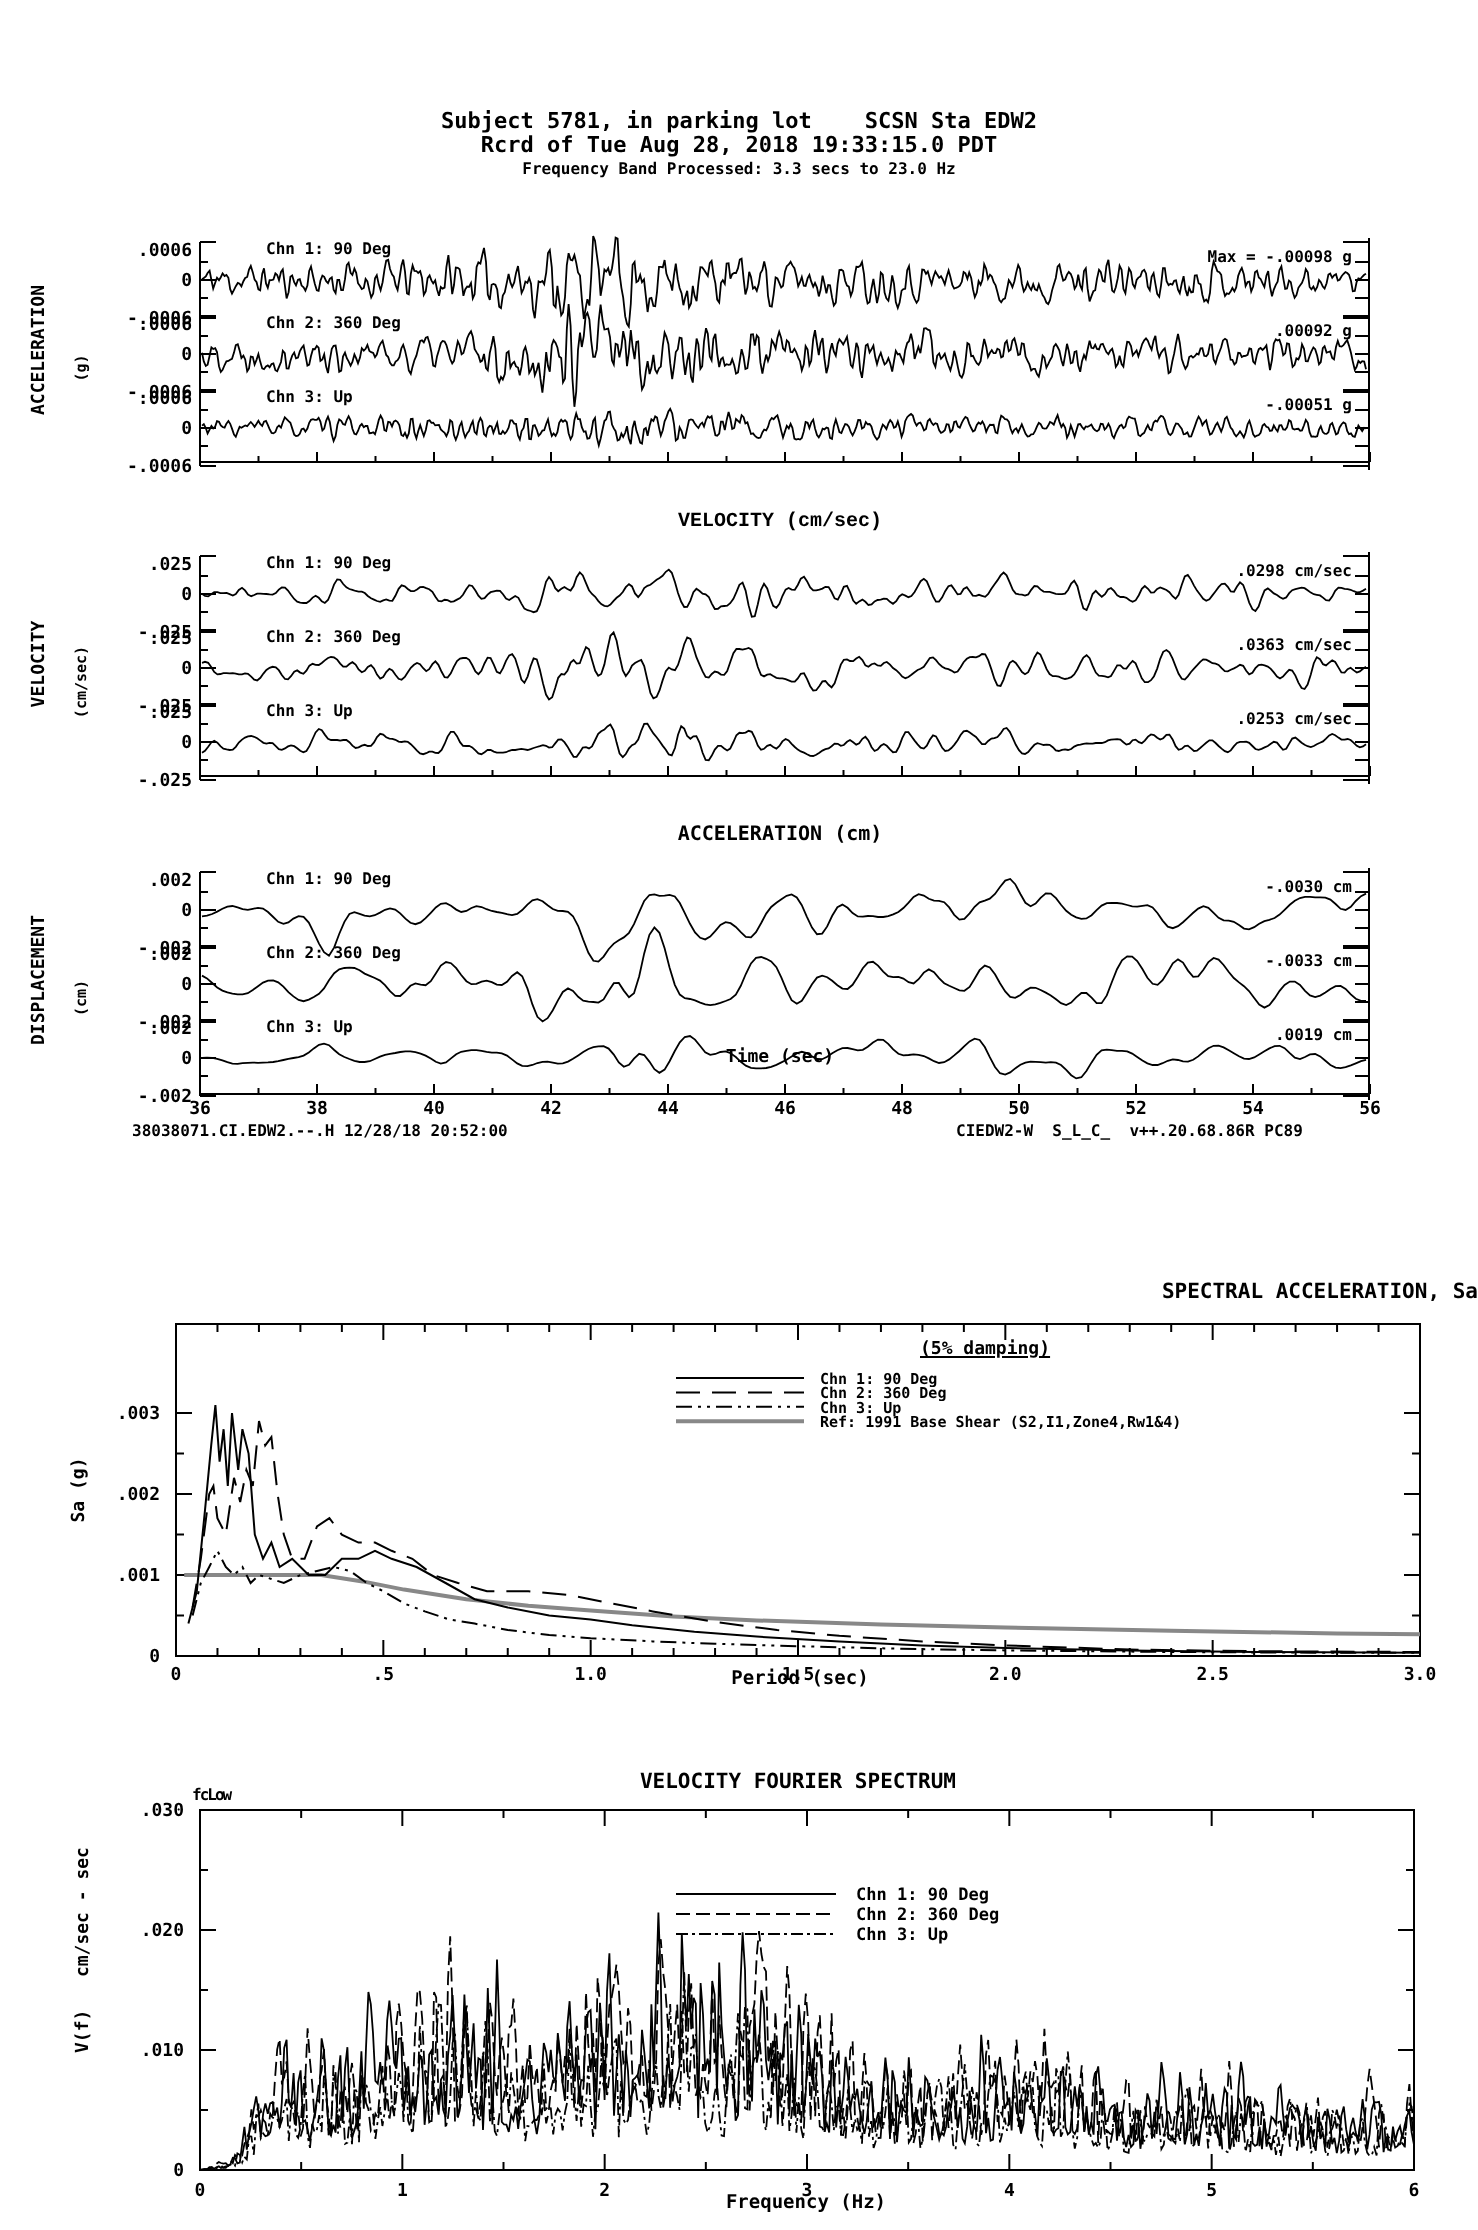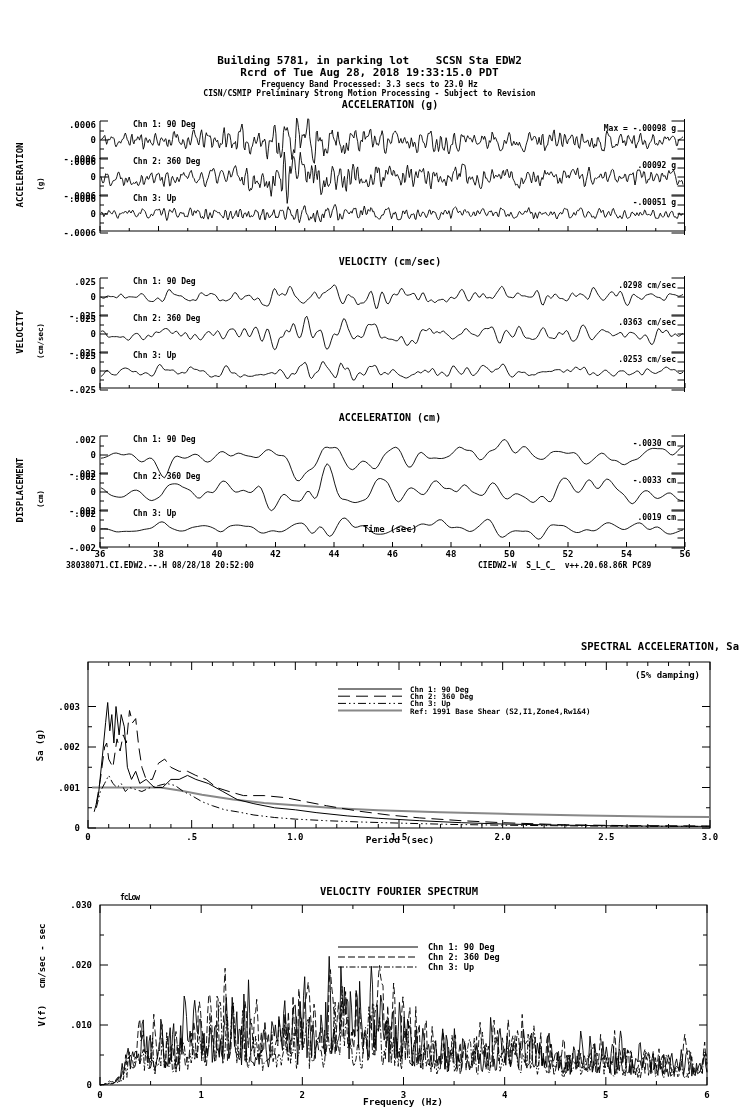--- a/index.html
+++ b/index.html
@@ -1,20 +1,20 @@
 <!DOCTYPE html>
 <html><head>
 <meta charset="utf-8">
 <style>
   html,body{margin:0;padding:0;background:#fff;}
   .sheet{position:relative;width:739px;height:1115px;background:#fff;color:#000;
          font-family:"DejaVu Sans Mono",monospace;overflow:hidden;}
   .abs{position:absolute;white-space:pre;}
   .ctr{text-align:center;}
-  .rgt{text-align:right;}
+  .rgt{text-align:left;text-decoration:underline;}
   .b{font-weight:bold;}
   .vlabel{position:absolute;white-space:pre;display:flex;align-items:center;justify-content:center;
           transform:rotate(-90deg);}
   svg{position:absolute;left:0;top:0;}
 </style>
 </head>
 <body>
 
 <div class="sheet">
 
@@ -410,43 +410,41 @@
       <path d="M100,1085L100.0,1085.0L101.2,1084.8L102.3,1084.6L103.5,1084.6L104.7,1084.5L105.8,1083.6L107.0,1084.1L108.2,1081.9L109.4,1081.0L110.5,1081.5L111.7,1081.8L112.9,1081.6L114.0,1082.7L115.2,1080.0L116.4,1081.5L117.5,1077.5L118.7,1078.7L119.9,1077.5L121.1,1077.7L122.2,1071.9L123.4,1069.3L124.6,1065.9L125.7,1054.7L126.9,1064.8L128.1,1057.7L129.2,1058.1L130.4,1055.1L131.6,1059.9L132.7,1061.2L133.9,1068.1L135.1,1066.1L136.3,1059.3L137.4,1040.9L138.6,1024.7L139.8,1019.3L140.9,1041.0L142.1,1038.6L143.3,1030.7L144.4,1050.3L145.6,1052.9L146.8,1051.0L148.0,1059.0L149.1,1055.5L150.3,1068.2L151.5,1064.1L152.6,1040.6L153.8,1014.2L155.0,1030.6L156.1,1041.9L157.3,1059.3L158.5,1050.0L159.6,1040.4L160.8,1035.2L162.0,1024.5L163.2,1050.2L164.3,1057.3L165.5,1068.6L166.7,1032.6L167.8,1042.7L169.0,1059.3L170.2,1063.7L171.3,1046.5L172.5,1044.4L173.7,1057.0L174.9,1039.3L176.0,1031.5L177.2,1044.3L178.4,1065.7L179.5,1058.0L180.7,1038.3L181.9,1037.0L183.0,1051.4L184.2,1054.6L185.4,1065.2L186.5,1062.9L187.7,1056.9L188.9,1058.9L190.1,1043.5L191.2,1033.0L192.4,1054.7L193.6,1021.5L194.7,1028.9L195.9,1051.7L197.1,1057.5L198.2,1011.5L199.4,1001.8L200.6,1012.1L201.8,1028.9L202.9,1036.0L204.1,1042.9L205.3,1061.9L206.4,1046.1L207.6,1014.7L208.8,994.5L209.9,995.8L211.1,1009.4L212.3,1034.9L213.4,1045.9L214.6,1061.1L215.8,1060.1L217.0,996.1L218.1,998.7L219.3,1054.4L220.5,1039.8L221.6,1037.8L222.8,1056.7L224.0,990.0L225.1,968.2L226.3,1005.6L227.5,1061.1L228.7,1059.5L229.8,1055.4L231.0,1047.5L232.2,1012.5L233.3,1002.8L234.5,1038.9L235.7,1052.3L236.8,1055.1L238.0,1054.3L239.2,1059.3L240.3,1050.2L241.5,1025.6L242.7,1048.9L243.9,1022.3L245.0,1001.4L246.2,1010.9L247.4,1037.2L248.5,1047.8L249.7,1028.6L250.9,1018.8L252.0,1027.4L253.2,1048.3L254.4,1014.0L255.6,1012.6L256.7,999.3L257.9,1019.9L259.1,1057.0L260.2,1045.2L261.4,1032.2L262.6,1052.0L263.7,1048.8L264.9,1021.1L266.1,1037.6L267.2,1042.3L268.4,1033.4L269.6,1051.6L270.8,1057.5L271.9,1049.7L273.1,1061.7L274.3,1056.4L275.4,1044.9L276.6,1039.9L277.8,1045.8L278.9,1018.4L280.1,1029.3L281.3,1041.6L282.5,1028.1L283.6,1036.9L284.8,1014.2L286.0,1025.5L287.1,1053.8L288.3,1011.8L289.5,1033.1L290.6,1053.8L291.8,1042.9L293.0,995.9L294.1,1021.7L295.3,1036.5L296.5,1016.3L297.7,1046.3L298.8,988.8L300.0,1002.0L301.2,1040.2L302.3,1045.0L303.5,1022.6L304.7,1002.7L305.8,998.9L307.0,991.9L308.2,982.3L309.4,994.4L310.5,1014.3L311.7,1031.4L312.9,1029.3L314.0,1004.1L315.2,1012.3L316.4,1042.7L317.5,1044.4L318.7,1038.7L319.9,1031.5L321.0,1027.6L322.2,1047.6L323.4,1048.4L324.6,1030.2L325.7,1055.4L326.9,1045.7L328.1,1029.7L329.2,981.5L330.4,969.6L331.6,986.3L332.7,995.2L333.9,1011.7L335.1,1054.5L336.3,1032.7L337.4,1016.1L338.6,1002.3L339.8,1031.8L340.9,1005.5L342.1,1036.7L343.3,1037.4L344.4,1006.2L345.6,991.6L346.8,1024.5L347.9,1047.9L349.1,1043.1L350.3,1046.4L351.5,1032.1L352.6,1041.1L353.8,1047.8L355.0,1026.4L356.1,993.3L357.3,1031.2L358.5,1029.4L359.6,1007.8L360.8,1026.3L362.0,1042.2L363.2,1053.6L364.3,1032.7L365.5,1033.8L366.7,1038.7L367.8,1052.8L369.0,1058.4L370.2,1015.4L371.3,1021.6L372.5,1054.1L373.7,1054.7L374.8,1013.3L376.0,1008.0L377.2,1002.0L378.4,977.3L379.5,965.5L380.7,977.0L381.9,983.6L383.0,985.7L384.2,1032.0L385.4,1021.1L386.5,1047.5L387.7,1005.7L388.9,1029.7L390.1,1053.2L391.2,1047.4L392.4,1012.2L393.6,983.0L394.7,995.9L395.9,1037.7L397.1,1054.9L398.2,1051.8L399.4,1054.0L400.6,1061.4L401.7,1013.7L402.9,996.8L404.1,1010.9L405.3,1060.4L406.4,1029.1L407.6,1058.2L408.8,1016.1L409.9,1007.7L411.1,1033.9L412.3,1062.1L413.4,1047.0L414.6,1041.6L415.8,1006.6L416.9,1044.7L418.1,1030.6L419.3,1024.4L420.5,1067.4L421.6,1054.0L422.8,1069.2L424.0,1052.1L425.1,1025.2L426.3,1020.5L427.5,1059.1L428.6,1058.6L429.8,1065.7L431.0,1044.8L432.2,1026.5L433.3,1040.4L434.5,1042.4L435.7,1042.9L436.8,1055.4L438.0,1067.8L439.2,1069.0L440.3,1068.9L441.5,1051.7L442.7,1031.6L443.8,1037.6L445.0,1069.5L446.2,1056.2L447.4,1071.8L448.5,1047.2L449.7,1056.8L450.9,1048.1L452.0,1047.4L453.2,1062.5L454.4,1036.0L455.5,1035.1L456.7,1071.6L457.9,1066.5L459.1,1051.1L460.2,1042.8L461.4,1071.0L462.6,1059.7L463.7,1046.5L464.9,1040.8L466.1,1070.5L467.2,1054.7L468.4,1058.7L469.6,1066.9L470.7,1068.2L471.9,1061.1L473.1,1051.6L474.3,1063.9L475.4,1052.0L476.6,1036.6L477.8,1059.9L478.9,1038.9L480.1,1022.3L481.3,1040.0L482.4,1054.9L483.6,1051.6L484.8,1060.3L486.0,1069.8L487.1,1060.8L488.3,1046.1L489.5,1053.1L490.6,1067.4L491.8,1062.0L493.0,1027.3L494.1,1020.0L495.3,1045.4L496.5,1041.7L497.6,1030.4L498.8,1061.0L500.0,1055.4L501.2,1057.8L502.3,1037.8L503.5,1046.4L504.7,1062.6L505.8,1058.3L507.0,1038.6L508.2,1019.8L509.3,1032.9L510.5,1068.3L511.7,1043.3L512.9,1050.8L514.0,1048.0L515.2,1035.7L516.4,1041.0L517.5,1030.6L518.7,1038.1L519.9,1058.0L521.0,1042.2L522.2,1014.4L523.4,1038.3L524.5,1042.9L525.7,1043.6L526.9,1041.3L528.1,1046.1L529.2,1045.1L530.4,1038.2L531.6,1033.2L532.7,1042.6L533.9,1048.3L535.1,1037.1L536.2,1065.5L537.4,1067.0L538.6,1064.2L539.8,1043.9L540.9,1032.7L542.1,1066.1L543.3,1057.3L544.4,1065.7L545.6,1063.1L546.8,1040.0L547.9,1034.4L549.1,1071.5L550.3,1044.0L551.4,1058.4L552.6,1068.4L553.8,1065.6L555.0,1066.8L556.1,1067.1L557.3,1059.6L558.5,1051.2L559.6,1068.9L560.8,1061.2L562.0,1051.5L563.1,1039.9L564.3,1039.7L565.5,1070.4L566.7,1061.1L567.8,1071.5L569.0,1068.6L570.2,1055.1L571.3,1072.2L572.5,1053.2L573.7,1061.5L574.8,1063.6L576.0,1062.8L577.2,1063.2L578.3,1061.6L579.5,1061.1L580.7,1053.2L581.9,1068.2L583.0,1062.9L584.2,1069.2L585.4,1070.2L586.5,1064.6L587.7,1055.4L588.9,1057.6L590.0,1053.3L591.2,1053.9L592.4,1071.9L593.6,1061.3L594.7,1065.5L595.9,1054.6L597.1,1053.0L598.2,1064.6L599.4,1051.1L600.6,1034.4L601.7,1053.1L602.9,1059.5L604.1,1056.9L605.2,1067.9L606.4,1057.8L607.6,1064.1L608.8,1067.5L609.9,1073.1L611.1,1061.2L612.3,1065.6L613.4,1052.5L614.6,1030.5L615.8,1046.8L616.9,1073.4L618.1,1063.5L619.3,1049.0L620.5,1052.9L621.6,1066.1L622.8,1051.0L624.0,1048.0L625.1,1058.5L626.3,1067.5L627.5,1049.8L628.6,1051.3L629.8,1074.3L631.0,1051.8L632.1,1058.5L633.3,1071.5L634.5,1071.4L635.7,1075.0L636.8,1068.0L638.0,1067.8L639.2,1061.0L640.3,1060.7L641.5,1068.7L642.7,1057.9L643.8,1060.6L645.0,1073.3L646.2,1056.8L647.4,1059.3L648.5,1075.3L649.7,1066.3L650.9,1061.7L652.0,1072.6L653.2,1072.0L654.4,1063.0L655.5,1057.7L656.7,1068.3L657.9,1058.9L659.0,1048.8L660.2,1067.9L661.4,1058.7L662.6,1055.5L663.7,1073.8L664.9,1066.3L666.1,1064.3L667.2,1060.8L668.4,1054.8L669.6,1060.9L670.7,1076.2L671.9,1075.2L673.1,1070.8L674.3,1073.7L675.4,1068.0L676.6,1066.4L677.8,1067.8L678.9,1067.8L680.1,1071.9L681.3,1063.3L682.4,1059.1L683.6,1043.7L684.8,1034.4L685.9,1042.7L687.1,1051.6L688.3,1061.5L689.5,1073.7L690.6,1060.5L691.8,1056.9L693.0,1074.1L694.1,1068.4L695.3,1069.6L696.5,1069.2L697.6,1073.8L698.8,1073.0L700.0,1069.9L701.2,1071.9L702.3,1073.0L703.5,1051.9L704.7,1042.0L705.8,1058.4L707.0,1071.6" fill="none" stroke="#000" stroke-width="0.9" stroke-dasharray="7,3"></path>
       <path d="M100,1085L100.0,1085.0L101.2,1084.8L102.3,1084.7L103.5,1084.6L104.7,1084.4L105.8,1084.3L107.0,1084.5L108.2,1084.2L109.4,1082.9L110.5,1082.7L111.7,1083.9L112.9,1083.9L114.0,1082.7L115.2,1082.3L116.4,1081.7L117.5,1082.8L118.7,1076.7L119.9,1077.4L121.1,1081.2L122.2,1078.4L123.4,1079.7L124.6,1068.1L125.7,1068.3L126.9,1077.4L128.1,1059.9L129.2,1051.8L130.4,1069.1L131.6,1066.7L132.7,1068.1L133.9,1067.7L135.1,1056.8L136.3,1058.8L137.4,1059.0L138.6,1059.0L139.8,1063.5L140.9,1060.3L142.1,1054.2L143.3,1049.5L144.4,1070.5L145.6,1052.9L146.8,1056.9L148.0,1067.3L149.1,1068.9L150.3,1063.5L151.5,1045.1L152.6,1037.1L153.8,1068.1L155.0,1073.9L156.1,1061.9L157.3,1066.2L158.5,1064.6L159.6,1057.6L160.8,1066.0L162.0,1036.9L163.2,1045.4L164.3,1067.6L165.5,1063.9L166.7,1039.1L167.8,1036.2L169.0,1066.8L170.2,1046.7L171.3,1048.9L172.5,1071.9L173.7,1071.3L174.9,1058.4L176.0,1072.1L177.2,1043.8L178.4,1046.0L179.5,1071.1L180.7,1037.2L181.9,1049.6L183.0,1042.3L184.2,1045.1L185.4,1055.3L186.5,1057.0L187.7,1069.4L188.9,1060.1L190.1,1053.6L191.2,1063.0L192.4,1055.7L193.6,1046.7L194.7,1060.2L195.9,1050.4L197.1,1058.1L198.2,1047.1L199.4,1036.5L200.6,1043.1L201.8,1061.0L202.9,1033.0L204.1,1060.4L205.3,1063.8L206.4,1066.8L207.6,1048.4L208.8,1047.5L209.9,1012.7L211.1,1034.2L212.3,1034.7L213.4,1036.2L214.6,1060.6L215.8,1060.6L217.0,1043.1L218.1,1018.8L219.3,1002.3L220.5,1002.5L221.6,1028.8L222.8,1064.1L224.0,1058.8L225.1,1049.5L226.3,1021.4L227.5,1016.9L228.7,1043.7L229.8,1050.6L231.0,1027.4L232.2,1004.4L233.3,1003.5L234.5,1027.5L235.7,1039.6L236.8,1063.1L238.0,1045.6L239.2,1058.8L240.3,1060.2L241.5,1032.1L242.7,1010.5L243.9,1027.3L245.0,1061.5L246.2,1048.0L247.4,1065.6L248.5,1067.9L249.7,1057.1L250.9,1052.8L252.0,1048.4L253.2,1039.0L254.4,1057.0L255.6,1036.2L256.7,1043.7L257.9,1052.6L259.1,1057.1L260.2,1058.9L261.4,1050.0L262.6,1070.6L263.7,1063.0L264.9,1063.2L266.1,1061.4L267.2,1059.9L268.4,1060.0L269.6,1057.2L270.8,1052.0L271.9,1031.8L273.1,1054.4L274.3,1053.1L275.4,1054.1L276.6,1067.2L277.8,1057.1L278.9,1054.3L280.1,1056.1L281.3,1065.2L282.5,1056.2L283.6,1051.1L284.8,1020.7L286.0,1050.1L287.1,1046.7L288.3,1060.5L289.5,1043.9L290.6,1063.3L291.8,1052.3L293.0,1053.0L294.1,1032.9L295.3,1052.8L296.5,1068.4L297.7,1055.9L298.8,1055.4L300.0,1042.4L301.2,1017.1L302.3,1030.6L303.5,1048.5L304.7,1037.5L305.8,1030.8L307.0,1021.6L308.2,1019.3L309.4,1068.6L310.5,1040.1L311.7,1059.6L312.9,1062.0L314.0,1060.0L315.2,1048.9L316.4,1046.2L317.5,1041.4L318.7,1050.6L319.9,1051.3L321.0,1049.2L322.2,1058.8L323.4,1067.3L324.6,1062.0L325.7,1048.2L326.9,1034.8L328.1,1031.9L329.2,1047.6L330.4,1054.1L331.6,1037.5L332.7,1049.5L333.9,1020.5L335.1,1002.0L336.3,1042.2L337.4,1044.0L338.6,1048.4L339.8,1055.0L340.9,1024.4L342.1,985.4L343.3,1026.7L344.4,1045.9L345.6,1023.9L346.8,1023.2L347.9,1017.0L349.1,1043.0L350.3,1048.6L351.5,1045.7L352.6,1061.6L353.8,1066.3L355.0,1063.0L356.1,1058.9L357.3,1046.7L358.5,1041.6L359.6,1056.5L360.8,1067.8L362.0,1068.1L363.2,1048.5L364.3,1034.2L365.5,1027.3L366.7,1049.5L367.8,1027.9L369.0,1006.7L370.2,1027.7L371.3,1028.6L372.5,1003.1L373.7,1004.7L374.8,1055.2L376.0,1034.1L377.2,1029.2L378.4,1028.8L379.5,1016.5L380.7,1030.9L381.9,1061.0L383.0,1065.3L384.2,1050.9L385.4,1059.7L386.5,1020.4L387.7,1040.5L388.9,1025.5L390.1,1035.6L391.2,1063.4L392.4,1048.9L393.6,1036.9L394.7,1065.5L395.9,1056.8L397.1,1038.9L398.2,1066.4L399.4,1048.6L400.6,1064.3L401.7,1069.4L402.9,1042.7L404.1,1033.4L405.3,1036.9L406.4,1031.5L407.6,1035.0L408.8,1045.7L409.9,1063.2L411.1,1063.8L412.3,1066.5L413.4,1048.9L414.6,1042.7L415.8,1051.8L416.9,1065.1L418.1,1053.5L419.3,1052.9L420.5,1067.4L421.6,1067.5L422.8,1061.4L424.0,1044.7L425.1,1054.3L426.3,1066.2L427.5,1059.4L428.6,1064.9L429.8,1063.5L431.0,1071.8L432.2,1041.0L433.3,1041.9L434.5,1068.3L435.7,1059.5L436.8,1074.0L438.0,1070.2L439.2,1060.3L440.3,1055.9L441.5,1064.4L442.7,1056.0L443.8,1043.9L445.0,1053.8L446.2,1057.7L447.4,1060.5L448.5,1066.1L449.7,1062.0L450.9,1059.9L452.0,1035.3L453.2,1045.5L454.4,1071.2L455.5,1069.5L456.7,1058.5L457.9,1053.6L459.1,1061.0L460.2,1074.1L461.4,1069.6L462.6,1054.7L463.7,1048.2L464.9,1045.3L466.1,1051.1L467.2,1051.9L468.4,1043.4L469.6,1039.4L470.7,1043.7L471.9,1065.4L473.1,1051.2L474.3,1038.2L475.4,1055.3L476.6,1072.4L477.8,1074.7L478.9,1059.7L480.1,1056.6L481.3,1044.9L482.4,1032.1L483.6,1047.1L484.8,1059.5L486.0,1043.5L487.1,1049.8L488.3,1071.6L489.5,1073.0L490.6,1062.0L491.8,1062.3L493.0,1061.7L494.1,1047.2L495.3,1037.7L496.5,1038.3L497.6,1040.9L498.8,1050.4L500.0,1071.2L501.2,1066.4L502.3,1058.8L503.5,1065.4L504.7,1059.7L505.8,1054.2L507.0,1045.8L508.2,1054.5L509.3,1063.5L510.5,1050.0L511.7,1040.8L512.9,1035.8L514.0,1051.2L515.2,1054.9L516.4,1043.6L517.5,1063.3L518.7,1068.4L519.9,1071.4L521.0,1073.0L522.2,1053.5L523.4,1055.0L524.5,1062.4L525.7,1053.4L526.9,1068.1L528.1,1034.2L529.2,1038.4L530.4,1068.3L531.6,1065.8L532.7,1041.4L533.9,1025.8L535.1,1039.8L536.2,1065.3L537.4,1074.3L538.6,1068.8L539.8,1047.1L540.9,1049.4L542.1,1064.9L543.3,1057.6L544.4,1064.2L545.6,1069.1L546.8,1072.6L547.9,1071.5L549.1,1073.9L550.3,1070.6L551.4,1051.5L552.6,1057.7L553.8,1075.3L555.0,1072.6L556.1,1067.3L557.3,1052.4L558.5,1061.0L559.6,1058.9L560.8,1060.8L562.0,1075.7L563.1,1076.1L564.3,1076.4L565.5,1064.6L566.7,1055.4L567.8,1071.9L569.0,1054.9L570.2,1061.5L571.3,1069.6L572.5,1070.7L573.7,1067.0L574.8,1067.0L576.0,1066.8L577.2,1068.2L578.3,1049.0L579.5,1060.9L580.7,1074.5L581.9,1072.4L583.0,1062.2L584.2,1054.7L585.4,1060.6L586.5,1070.3L587.7,1071.6L588.9,1064.3L590.0,1071.0L591.2,1049.2L592.4,1049.3L593.6,1044.3L594.7,1053.5L595.9,1073.5L597.1,1072.3L598.2,1068.7L599.4,1069.0L600.6,1061.8L601.7,1053.4L602.9,1059.2L604.1,1074.2L605.2,1055.3L606.4,1059.2L607.6,1066.7L608.8,1056.9L609.9,1058.6L611.1,1074.3L612.3,1074.5L613.4,1075.9L614.6,1076.4L615.8,1070.9L616.9,1062.0L618.1,1055.8L619.3,1071.0L620.5,1056.8L621.6,1060.8L622.8,1076.0L624.0,1069.7L625.1,1076.0L626.3,1057.8L627.5,1050.8L628.6,1052.2L629.8,1053.5L631.0,1050.3L632.1,1061.1L633.3,1068.0L634.5,1066.6L635.7,1073.4L636.8,1068.8L638.0,1077.4L639.2,1068.4L640.3,1078.2L641.5,1071.3L642.7,1067.0L643.8,1053.1L645.0,1049.2L646.2,1059.0L647.4,1058.0L648.5,1052.5L649.7,1056.3L650.9,1071.8L652.0,1061.0L653.2,1051.4L654.4,1061.8L655.5,1076.6L656.7,1073.3L657.9,1070.5L659.0,1067.4L660.2,1060.9L661.4,1065.0L662.6,1075.4L663.7,1078.1L664.9,1072.8L666.1,1055.1L667.2,1057.5L668.4,1064.7L669.6,1057.8L670.7,1063.7L671.9,1072.8L673.1,1069.0L674.3,1077.2L675.4,1067.6L676.6,1069.5L677.8,1076.8L678.9,1075.4L680.1,1061.2L681.3,1059.0L682.4,1071.3L683.6,1076.3L684.8,1078.0L685.9,1077.7L687.1,1073.5L688.3,1077.7L689.5,1056.7L690.6,1051.8L691.8,1060.7L693.0,1064.1L694.1,1069.1L695.3,1075.7L696.5,1067.6L697.6,1069.5L698.8,1072.5L700.0,1072.1L701.2,1066.7L702.3,1073.6L703.5,1058.2L704.7,1051.9L705.8,1053.3L707.0,1063.8" fill="none" stroke="#000" stroke-width="0.9" stroke-dasharray="6,2,1.5,2"></path>
       <line x1="338" y1="947" x2="418" y2="947" stroke="#000" stroke-width="1"></line>
       <text x="428" y="950" font-size="8.5" font-weight="bold" text-anchor="start" fill="#000" font-family="&quot;DejaVu Sans Mono&quot;,monospace">Chn 1:  90 Deg</text>
       <line x1="338" y1="957" x2="418" y2="957" stroke="#000" stroke-width="1" stroke-dasharray="7,3"></line>
       <text x="428" y="960" font-size="8.5" font-weight="bold" text-anchor="start" fill="#000" font-family="&quot;DejaVu Sans Mono&quot;,monospace">Chn 2:  360 Deg</text>
       <line x1="338" y1="967" x2="418" y2="967" stroke="#000" stroke-width="1" stroke-dasharray="6,2,1.5,2"></line>
       <text x="428" y="970" font-size="8.5" font-weight="bold" text-anchor="start" fill="#000" font-family="&quot;DejaVu Sans Mono&quot;,monospace">Chn 3:  Up</text>
     </svg>
 
-  <div class="abs ctr b" style="left:0;width:739px;top:54px;font-size:11px;">Building 5781, in parking lot    SCSN Sta EDW2</div>
+  <div class="abs ctr b" style="left:0;width:739px;top:54px;font-size:11px;">Subject 5781, in parking lot    SCSN Sta EDW2</div>
   <div class="abs ctr b" style="left:0;width:739px;top:66px;font-size:11px;">Rcrd of Tue Aug 28, 2018 19:33:15.0 PDT</div>
   <div class="abs ctr b" style="left:0;width:739px;top:80px;font-size:8px;">Frequency Band Processed: 3.3 secs to 23.0 Hz</div>
-  <div class="abs ctr b" style="left:0;width:739px;top:89px;font-size:8px;">CISN/CSMIP Preliminary Strong Motion Processing - Subject to Revision</div>
-
-  <div class="abs ctr b" style="left:40;left:40px;width:700px;top:99px;font-size:10px;">ACCELERATION (g)</div>
-  <div class="abs ctr b" style="left:40px;width:700px;top:256px;font-size:10px;">VELOCITY (cm/sec)</div>
+
+  <div class="abs ctr b" style="left:40px;width:700px;top:256px;font-size:10px;font-family:Liberation Mono, monospace;">VELOCITY (cm/sec)</div>
   <div class="abs ctr b" style="left:40px;width:700px;top:412px;font-size:10px;">ACCELERATION (cm)</div>
 
   <div class="vlabel b" style="left:-80px;top:169px;width:200px;height:12px;font-size:9px;">ACCELERATION</div>
   <div class="vlabel b" style="left:-60px;top:179px;width:200px;height:10px;font-size:7.5px;">(g)</div>
   <div class="vlabel b" style="left:-80px;top:326px;width:200px;height:12px;font-size:9px;">VELOCITY</div>
   <div class="vlabel b" style="left:-60px;top:336px;width:200px;height:10px;font-size:7.5px;">(cm/sec)</div>
   <div class="vlabel b" style="left:-80px;top:484px;width:200px;height:12px;font-size:9px;">DISPLACEMENT</div>
   <div class="vlabel b" style="left:-60px;top:494px;width:200px;height:10px;font-size:7.5px;">(cm)</div>
 
-  <div class="abs b" style="left:66px;top:561px;font-size:8px;">38038071.CI.EDW2.--.H 08/28/18 20:52:00</div>
+  <div class="abs b" style="left:66px;top:561px;font-size:8px;">38038071.CI.EDW2.--.H 12/28/18 20:52:00</div>
   <div class="abs ctr b" style="left:330px;width:120px;top:524px;font-size:9px;">Time (sec)</div>
   <div class="abs b" style="left:478px;top:561px;font-size:8px;">CIEDW2-W  S_L_C_  v++.20.68.86R PC89</div>
 
   <div class="abs ctr b" style="left:59px;width:680px;top:640px;font-size:10.5px;text-align:right;">SPECTRAL ACCELERATION, Sa</div>
   <div class="abs rgt b" style="left:460px;width:240px;top:670px;font-size:9px;">(5% damping)</div>
   <div class="vlabel b" style="left:-60px;top:739px;width:200px;height:12px;font-size:9px;">Sa (g)</div>
   <div class="abs ctr b" style="left:60px;width:680px;top:834px;font-size:9.5px;">Period (sec)</div>
 
   <div class="abs ctr b" style="left:59px;width:680px;top:885px;font-size:10.5px;text-align:center;">VELOCITY FOURIER SPECTRUM</div>
-  <div class="abs b" style="left:96px;top:893px;font-size:8px;letter-spacing:-1px;margin-left:24px;">fcLow</div>
+  <div class="abs b" style="left:96px;top:893px;font-size:8px;letter-spacing:-1px;">fcLow</div>
   <div class="vlabel b" style="left:-58px;top:969px;width:200px;height:12px;font-size:9px;">V(f)   cm/sec - sec</div>
   <div class="abs ctr b" style="left:63px;width:680px;top:1096px;font-size:9.5px;">Frequency (Hz)</div>
 
 </div>
 
 </body></html>

